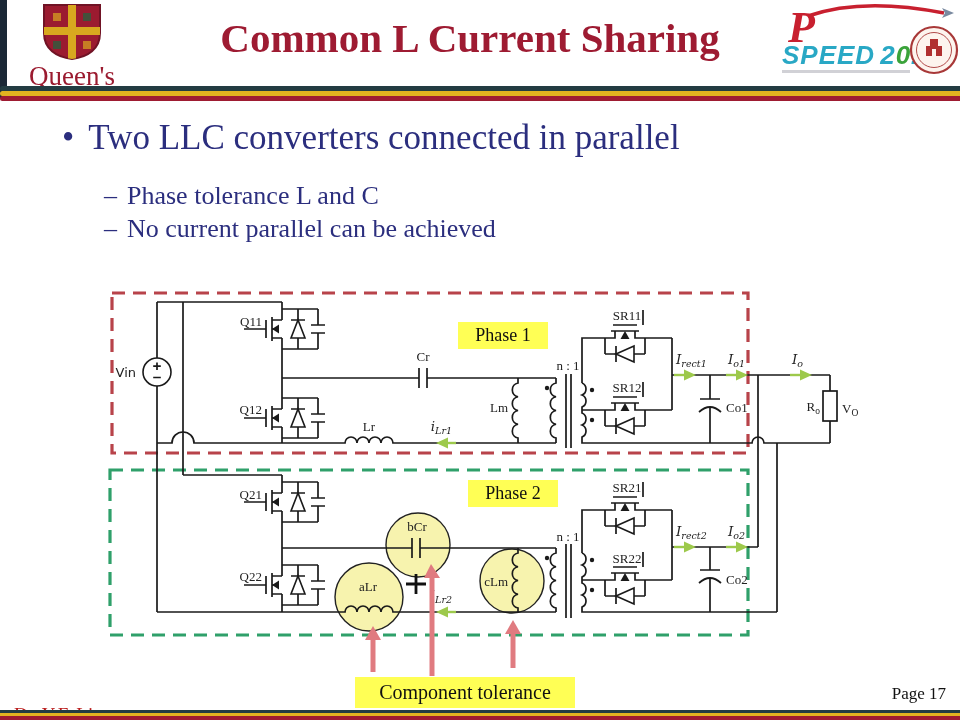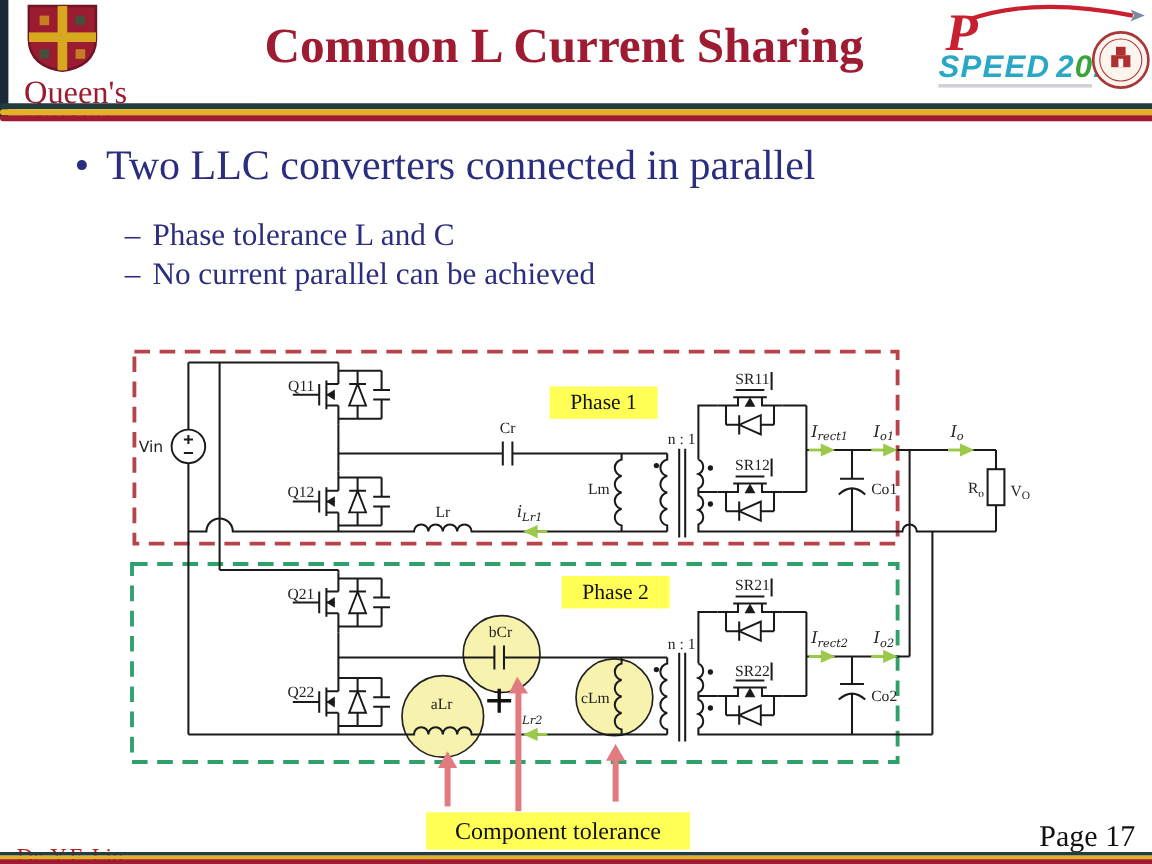--- a/index.html
+++ b/index.html
@@ -9,21 +9,21 @@
     --c-highlight:#ffff55; --c-circle:#f6f1a3;
     --c-arrow:#e07b80; --c-green:#9dc94b;
     --c-speedteal:#29a8c5; --c-speedred:#c8202f;
     --c-queens:#9b1b30; --c-gold:#d8a81f;
   }
   html,body{margin:0;padding:0;background:#888;}
   #slide{position:relative;width:960px;height:720px;background:#ffffff;overflow:hidden;
          font-family:"Liberation Serif",serif;}
   .edge-strip{position:absolute;left:0;top:0;width:7px;height:98px;background:#1b2836;}
   
-  .q-logo{position:absolute;left:20px;top:3px;width:128px;color:var(--c-queens);}
+  .q-logo{position:absolute;left:8px;top:3px;width:128px;text-align:center;color:var(--c-queens);}
   .q-word{font-size:27px;line-height:1;margin-top:-2px;}
   .q-sub{font-size:8.5px;letter-spacing:2.5px;line-height:1;}
   .title{position:absolute;left:164px;top:16px;width:612px;text-align:center;
          font-size:41px;font-weight:bold;color:var(--c-title);line-height:1.1;}
   .speed-logo{position:absolute;right:0;top:0;width:182px;height:84px;}
   .stripes{position:absolute;left:0;top:86px;width:960px;}
   .stripe{height:5px;border-radius:3px 0 0 3px;}
   .s-teal{background:var(--c-stripe_teal);}
   .s-gold{background:var(--c-stripe_gold);}
   .s-red{background:var(--c-stripe_red);}
@@ -50,21 +50,21 @@
   .vinlabel{font-family:"DejaVu Sans",sans-serif;font-size:13px;fill:#222;}
   .cur{font-family:"DejaVu Serif",serif;font-style:italic;font-size:13.5px;fill:#222;}
   .sub{font-size:9.5px;}
   .garr{stroke:var(--c-green);stroke-width:2.4;fill:none;}
   .garrh{fill:var(--c-green);stroke:none;}
   .rarr{stroke:var(--c-arrow);stroke-width:5;fill:none;}
   .rarrh{fill:var(--c-arrow);stroke:none;}
   .callout-text{font-family:"Liberation Serif",serif;font-size:20px;fill:#111;}
   
   .footer-left{position:absolute;left:14px;top:704px;font-size:19px;color:#b91c1c;}
-  .footer-right{position:absolute;right:14px;top:684px;font-size:25px;color:#111;}
+  .footer-right{position:absolute;right:14px;top:684px;font-size:17px;color:#111;}
   
   .sp-word{font-family:"Liberation Sans",sans-serif;font-weight:bold;font-style:italic;
            font-size:26px;fill:var(--c-speedteal);letter-spacing:1px;}
   .sp-green{fill:#3aa33a;}
 </style>
 </head>
 <body>
 
 <div id="slide">
 

